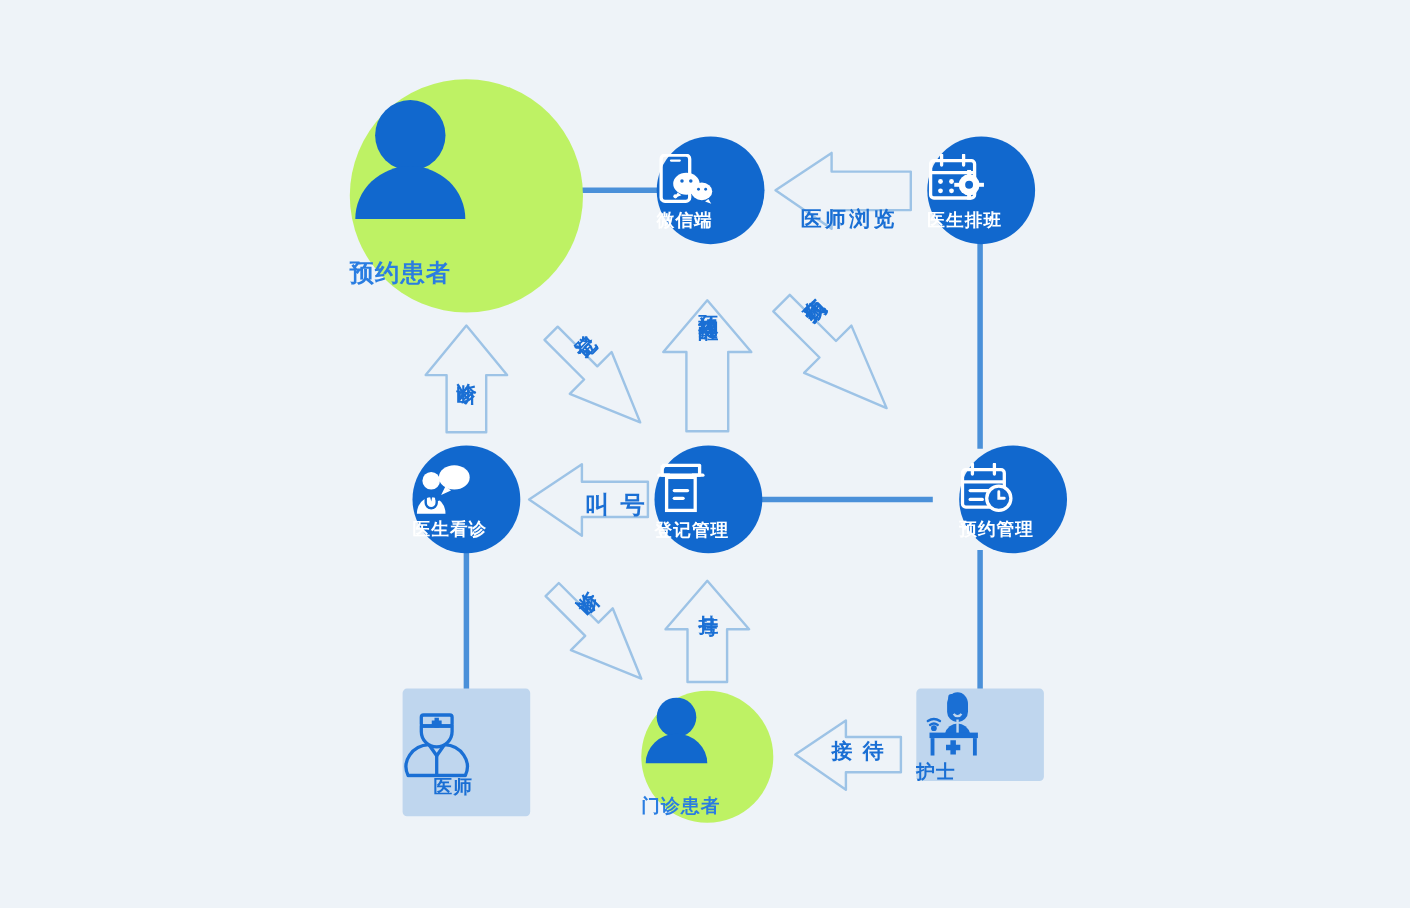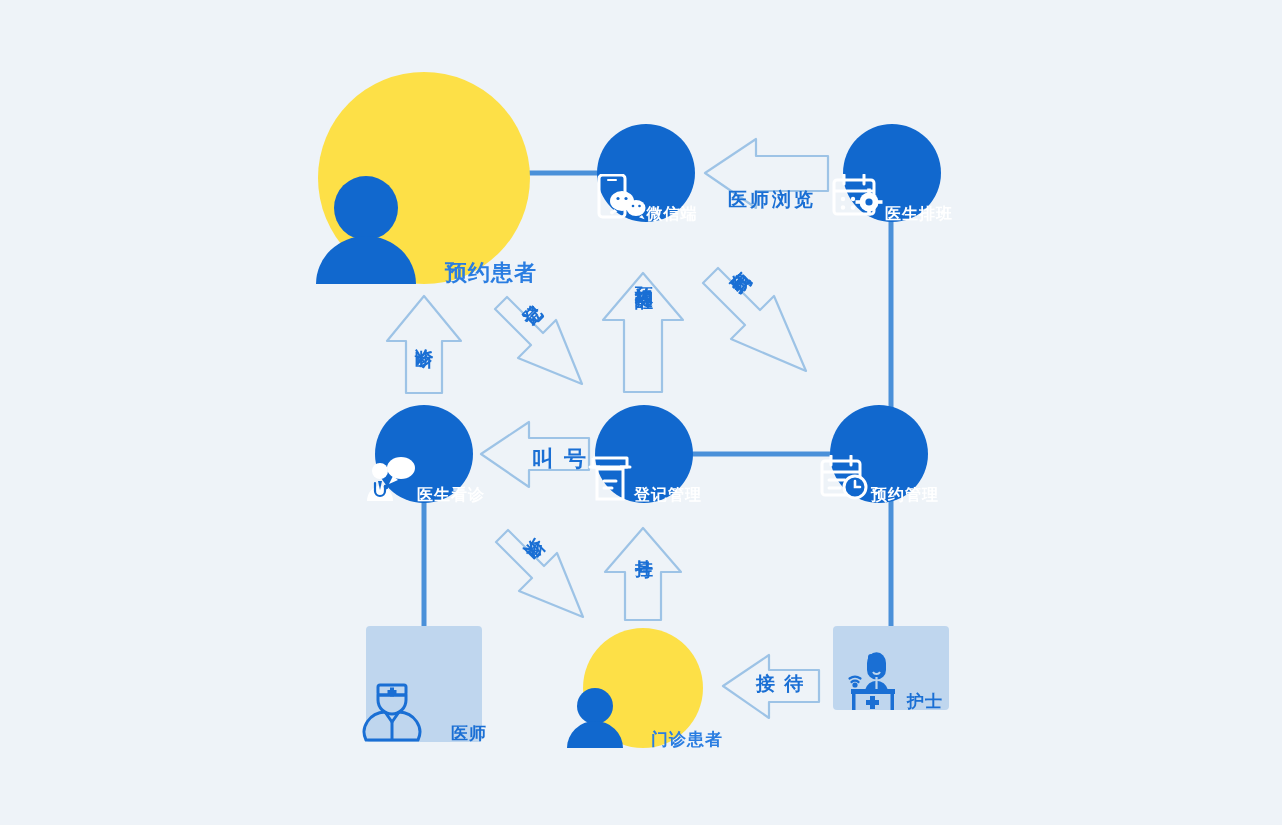--- a/index.html
+++ b/index.html
@@ -20,33 +20,33 @@
   .svg-layer {
     position: absolute;
     left: 0; top: 0;
     width: 1282px;
     height: 825px;
   }
   
   .node {
     position: absolute;
     display: flex;
-    flex-direction: row;
-    align-items: flex-end;
+    flex-direction: column;
+    align-items: flex-start;
     justify-content: center;
     box-sizing: border-box;
   }
   .node.circle-solid {
     border-radius: 50%;
     background: #1168ce;
     color: #ffffff;
   }
   .node.circle-light {
     border-radius: 50%;
-    background: #fde047;
+    background: #bef264;
     color: #2a7de1;
     gap: 24px;
   }
   .node.square-light {
     border-radius: 4px;
     background: #bfd6ee;
     color: #1a6fd4;
   }
   .node .glyph {
     display: flex;
@@ -193,21 +193,21 @@
         <path d="M7 3 v9 h7" fill="none" stroke="#ffffff" stroke-width="3" stroke-linejoin="round"></path>
         <line x1="4" y1="12" x2="44" y2="12" stroke="#ffffff" stroke-width="3" stroke-linecap="round"></line>
         <rect x="11" y="14" width="26" height="30" fill="none" stroke="#ffffff" stroke-width="3"></rect>
         <line x1="18" y1="26" x2="30" y2="26" stroke="#ffffff" stroke-width="3" stroke-linecap="round"></line>
         <line x1="18" y1="33" x2="26" y2="33" stroke="#ffffff" stroke-width="3" stroke-linecap="round"></line>
       </svg>
     </span>
     <span class="node-label" style="font-size:16px; margin-top:7px;">登记管理</span>
   </div>
 
-  <div class="node circle-solid" style="left:830px; top:405px; width:98px; height:98px;">
+  <div class="node circle-solid" style="left:872px; top:405px; width:98px; height:98px;">
     <span class="glyph" style="margin-top:2px;">
       <svg width="52" height="48" viewBox="0 0 52 48" xmlns="http://www.w3.org/2000/svg">
         <rect x="3" y="6" width="38" height="34" rx="3" fill="none" stroke="#ffffff" stroke-width="3"></rect>
         <line x1="3" y1="17" x2="41" y2="17" stroke="#ffffff" stroke-width="3"></line>
         <line x1="12" y1="1" x2="12" y2="10" stroke="#ffffff" stroke-width="3" stroke-linecap="round"></line>
         <line x1="32" y1="1" x2="32" y2="10" stroke="#ffffff" stroke-width="3" stroke-linecap="round"></line>
         <line x1="10" y1="25" x2="26" y2="25" stroke="#ffffff" stroke-width="3" stroke-linecap="round"></line>
         <line x1="10" y1="33" x2="21" y2="33" stroke="#ffffff" stroke-width="3" stroke-linecap="round"></line>
         <circle cx="36" cy="32" r="11" fill="#1168ce" stroke="#ffffff" stroke-width="3"></circle>
         <path d="M36 26 v6 h5" fill="none" stroke="#ffffff" stroke-width="2.6" stroke-linecap="round"></path>

